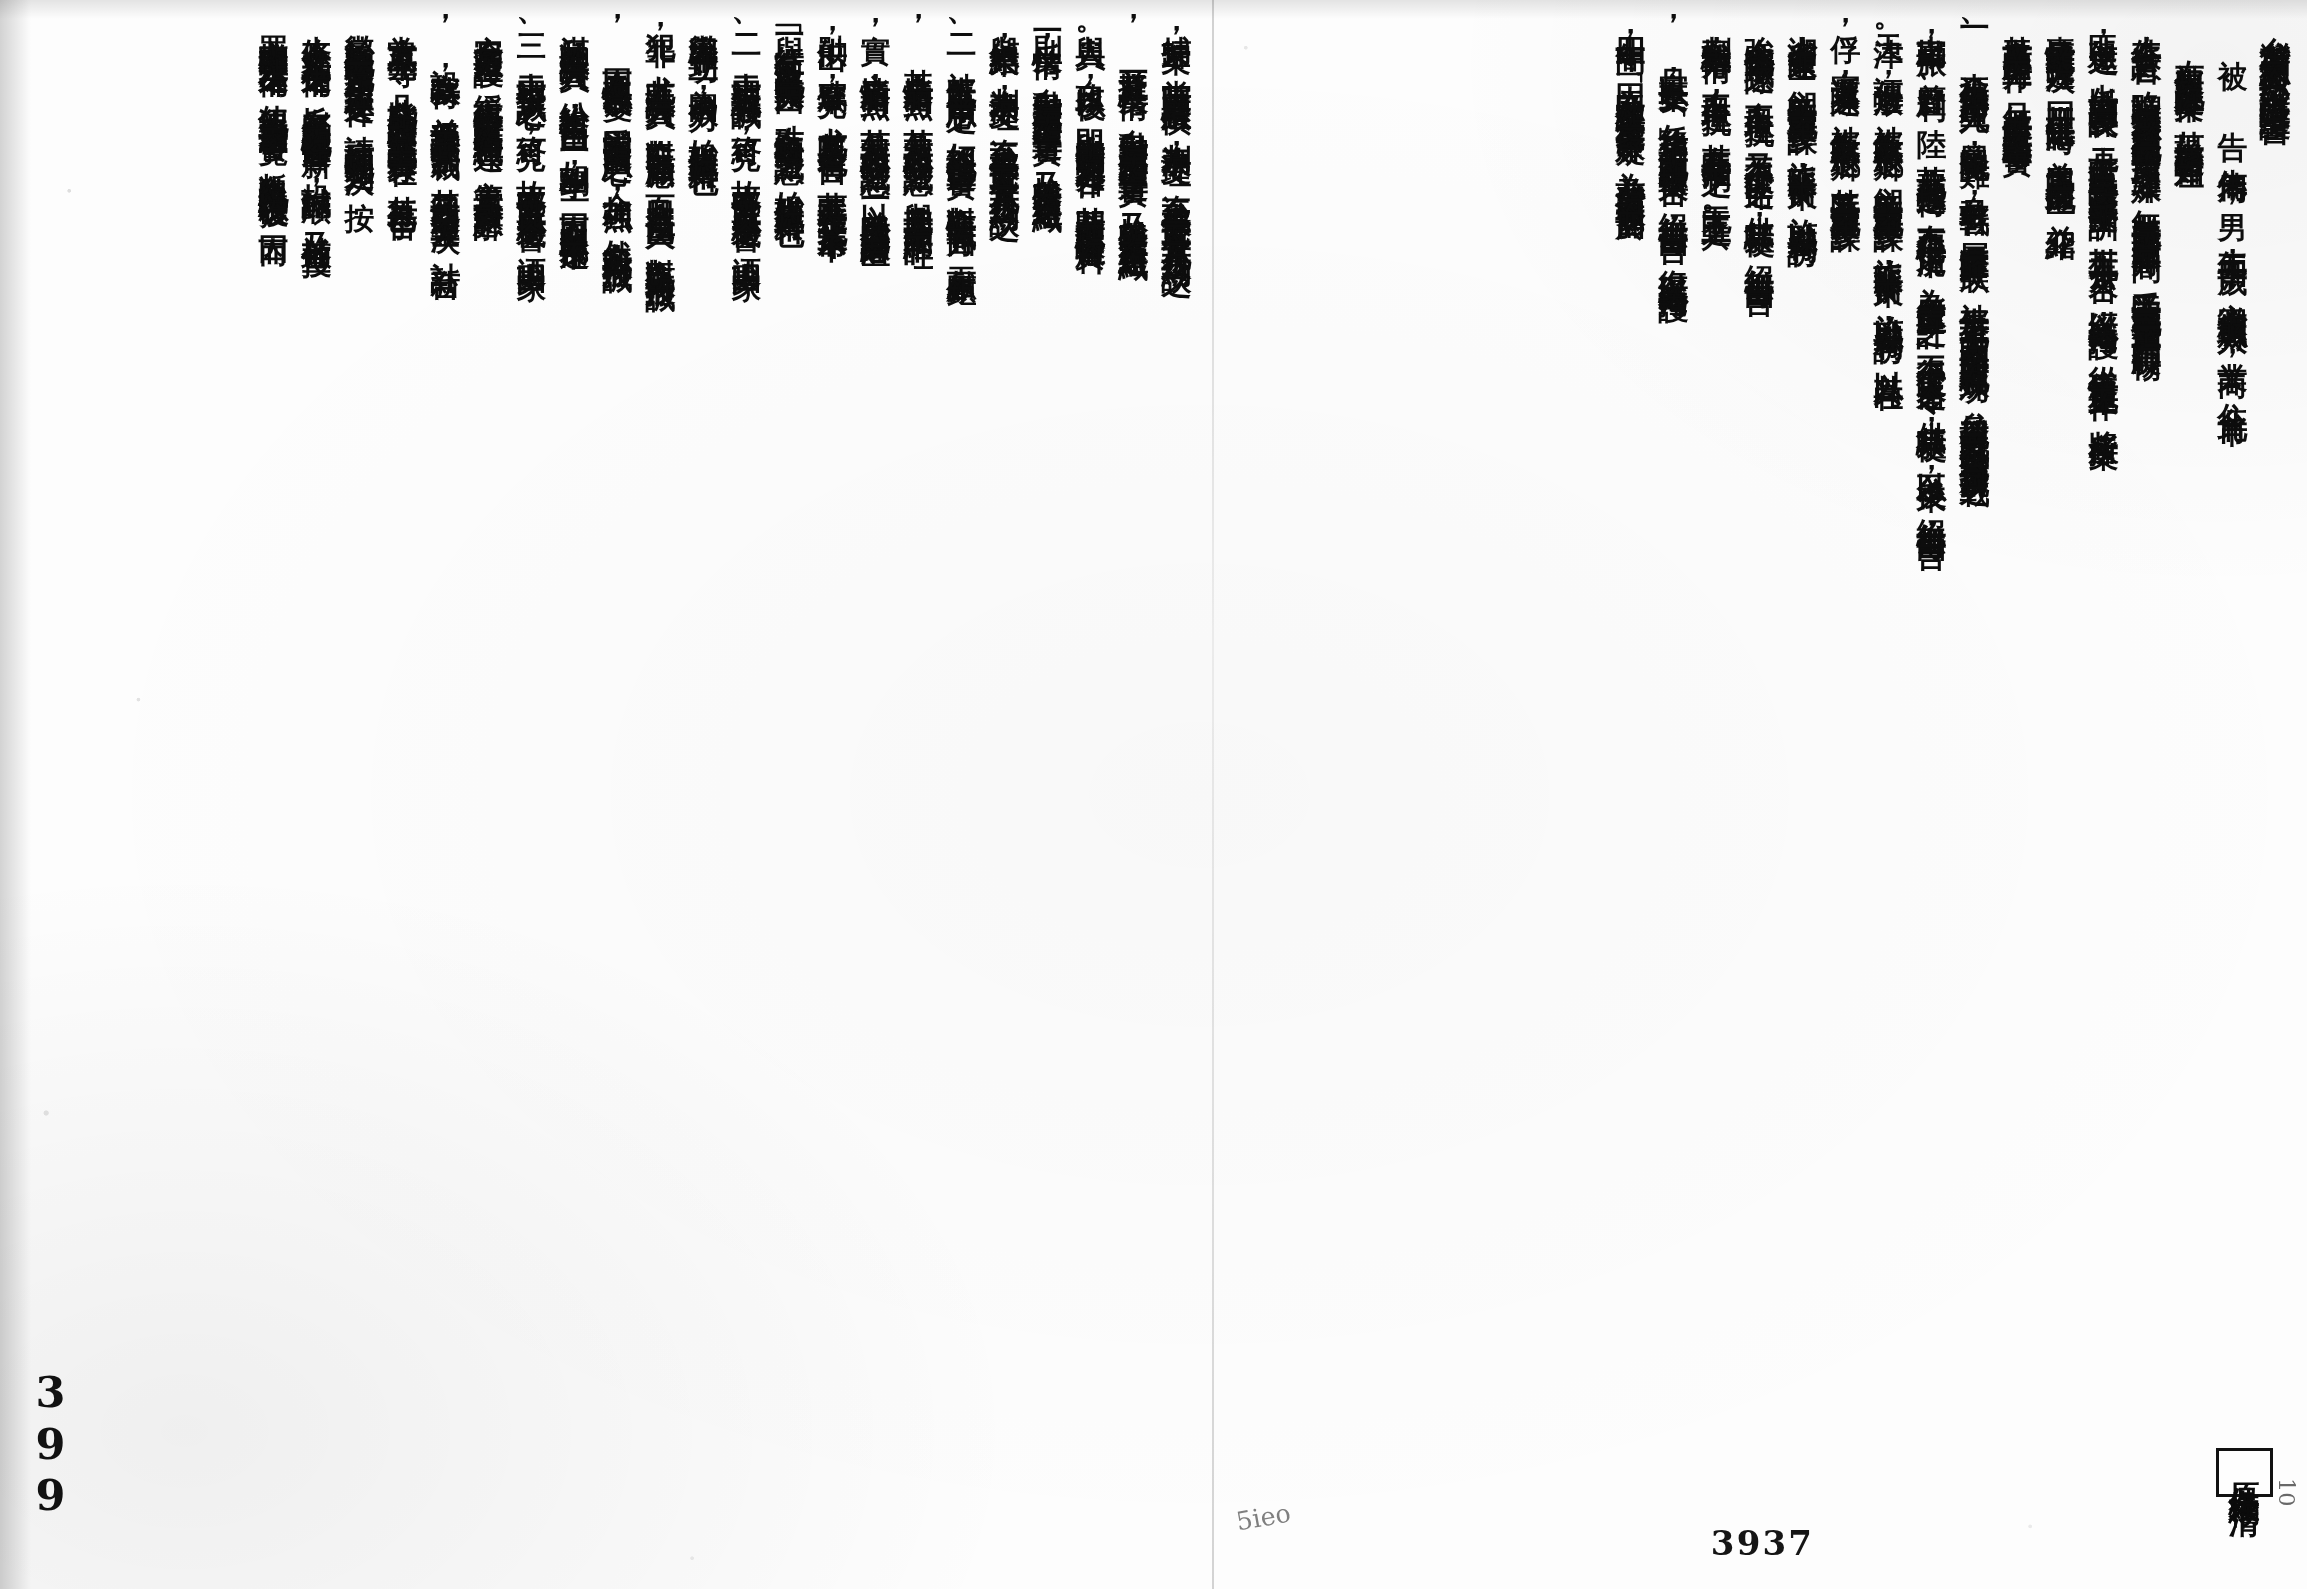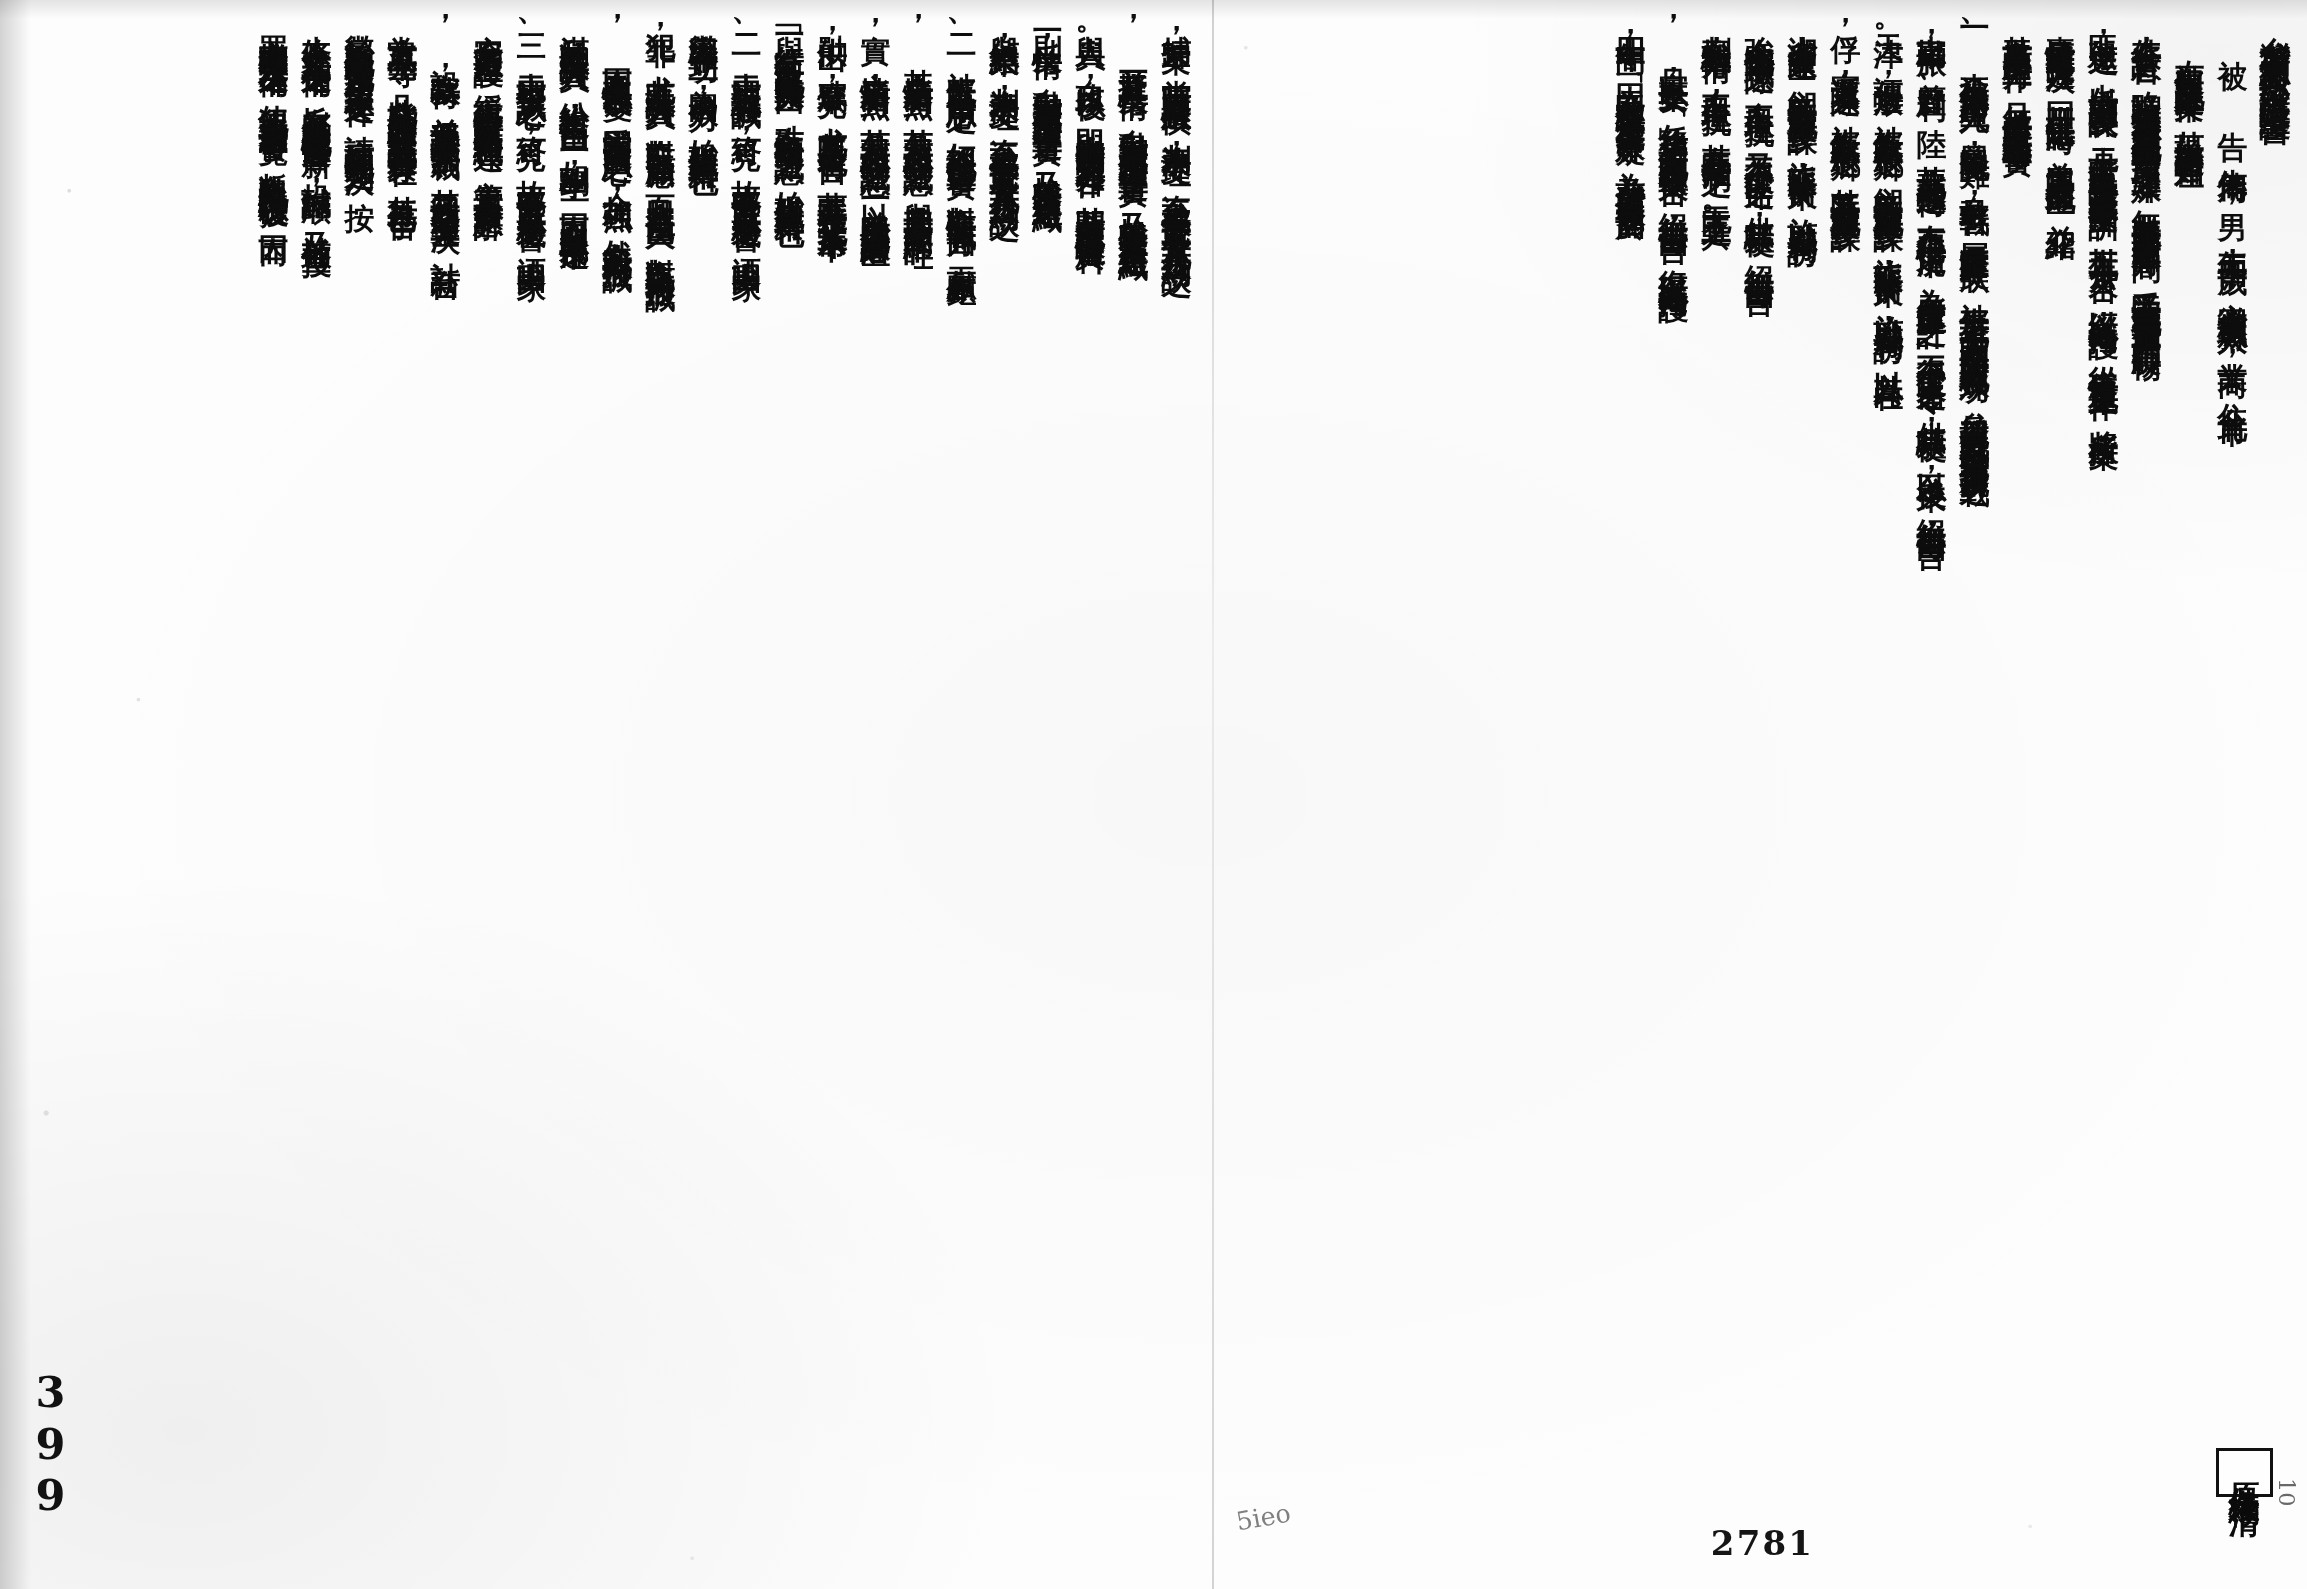--- a/index.html
+++ b/index.html
@@ -226,18 +226,18 @@
         <div class="col">十四年間，因「為匪宣傳及偽造文書」等嫌疑，為前台灣省保安司令部於四</div>
       </div>
 
     <div class="handwriting">5ieo</div>
     <div class="handwriting-right">10</div>
 
     <div class="stamp">
       <div class="stamp-text">原件模糊不清</div>
     </div>
 
-    <div class="scan-id">2781</div>
+    <div class="scan-id">3937</div>
   </div>
 
   <div class="speckles"></div>
 </div>
 
 
 </body></html>

